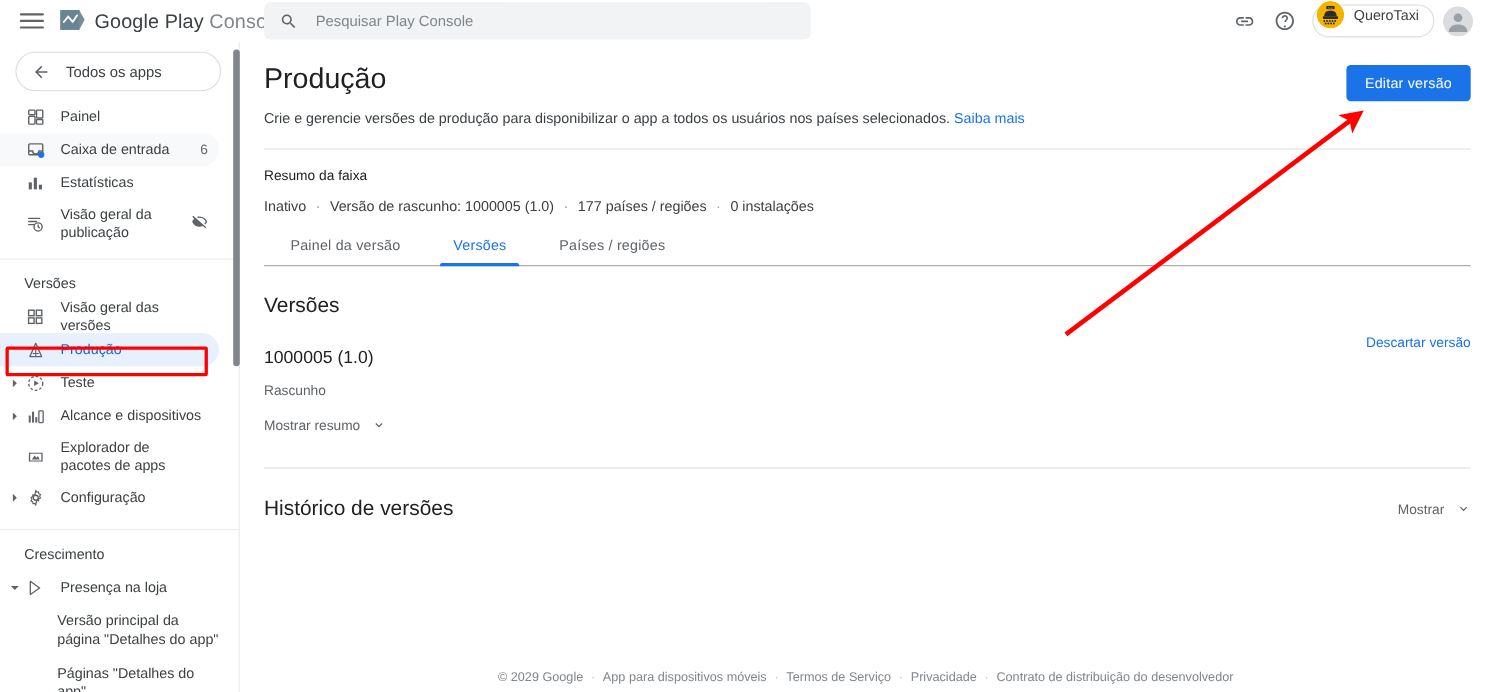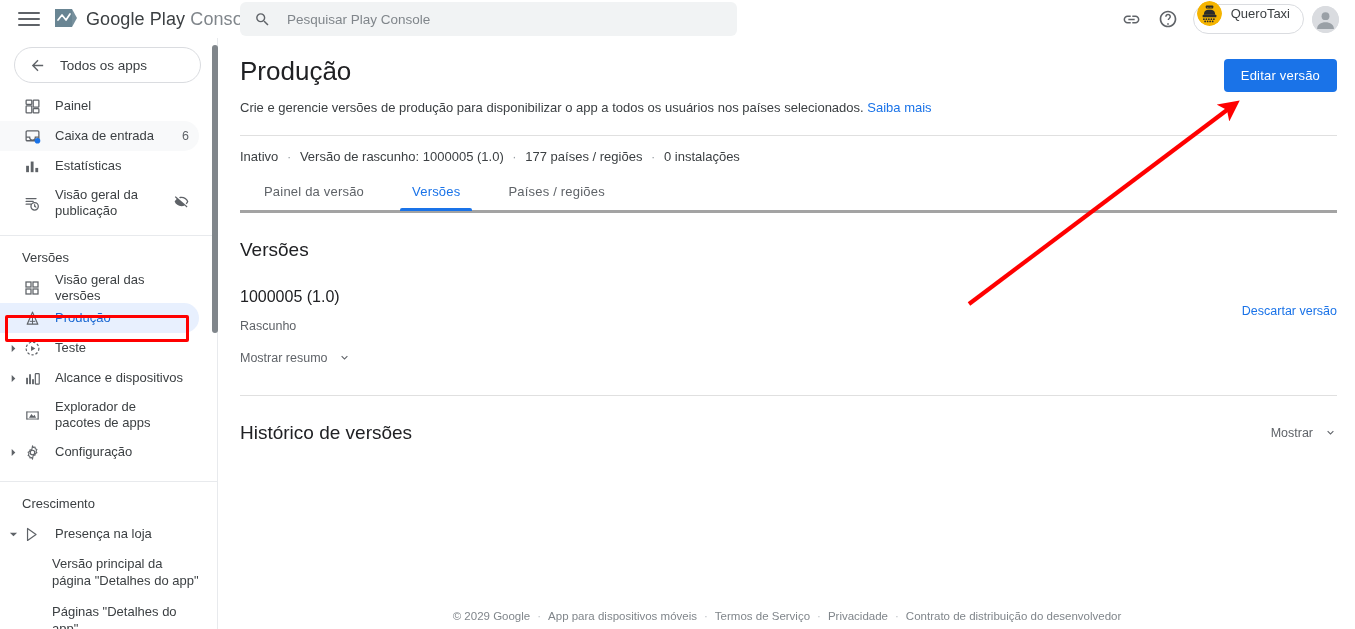--- a/index.html
+++ b/index.html
@@ -144,21 +144,21 @@
     height: 33px; padding: 0 17px; font-size: 13px; font-weight: 500;
     cursor: pointer; font-family: inherit; letter-spacing: .2px;
   }
 
   .hr { height: 1px; background: #e0e0e0; margin: 17px 0 0 0; }
 
   .summary-label { font-size: 12.5px; font-weight: 500; color: #202124; margin-top: 17px; }
   .summary-line { font-size: 13px; color: #3c4043; margin-top: 13px; }
   .summary-line .dot { color: #9aa0a6; padding: 0 5px; }
 
-  .tabs { display: flex; margin-top: 20px; border-bottom: 3px solid #a3a3a3; }
+  .tabs { display: flex; margin-top: 20px; border-bottom: 1px solid #a3a3a3; }
   .tab {
     font-size: 13px; color: #5f6368; padding: 0 24px 11px 24px;
     cursor: pointer; position: relative; letter-spacing: .2px;
   }
   .tab.active { color: #1a73e8; font-weight: 500; }
   .tab.active::after {
     content: ''; position: absolute; left: 12px; right: 12px; bottom: -1px;
     height: 3px; background: #1a73e8; border-radius: 2px 2px 0 0;
   }
 
@@ -454,20 +454,21 @@
 
       <div class="page-desc">
         <span>Crie e gerencie versões de produção para disponibilizar o app a todos os usuários nos países selecionados.</span>
         <a class="lnk">Saiba mais</a>
       </div>
 
       <button class="edit-btn">Editar versão</button>
 
       <div class="hr"></div>
 
+      <div class="summary-label">Resumo da faixa</div>
 
       <div class="summary-line">
         <span>Inativo</span>
         <span class="dot">·</span>
         <span>Versão de rascunho: 1000005 (1.0)</span>
         <span class="dot">·</span>
         <span>177 países / regiões</span>
         <span class="dot">·</span>
         <span>0 instalações</span>
       </div>

